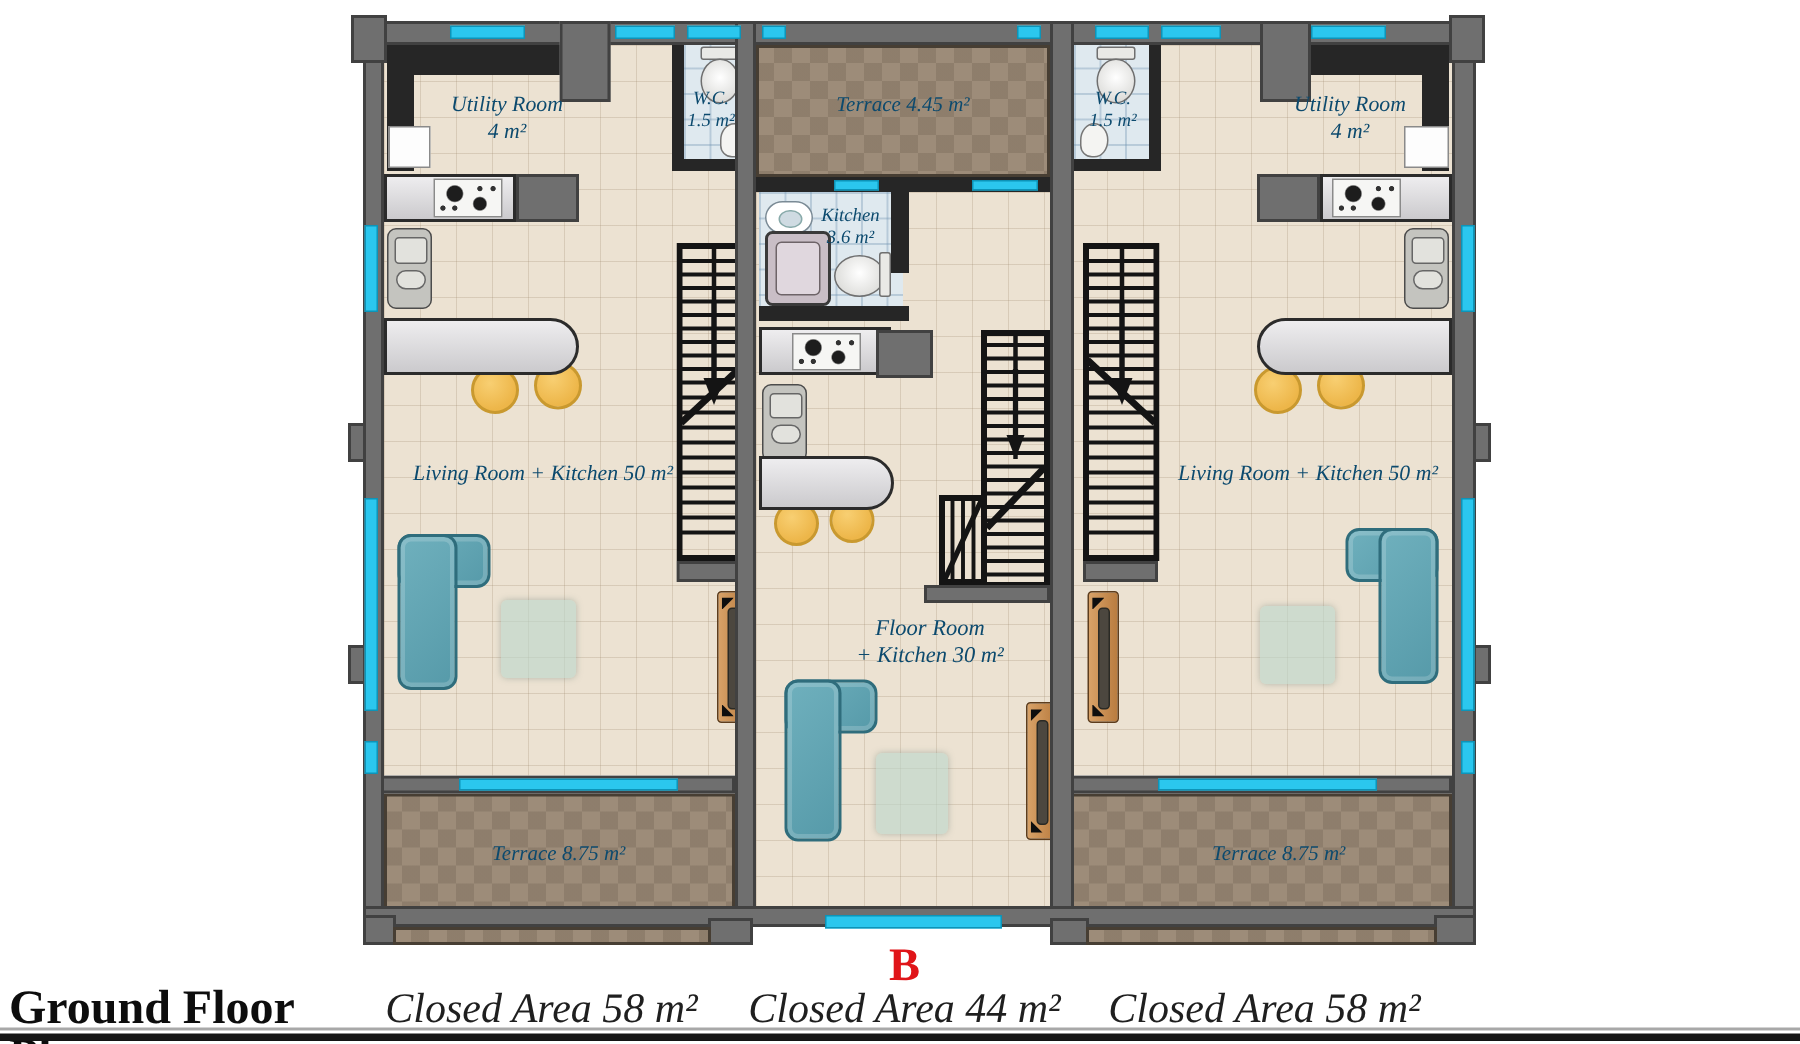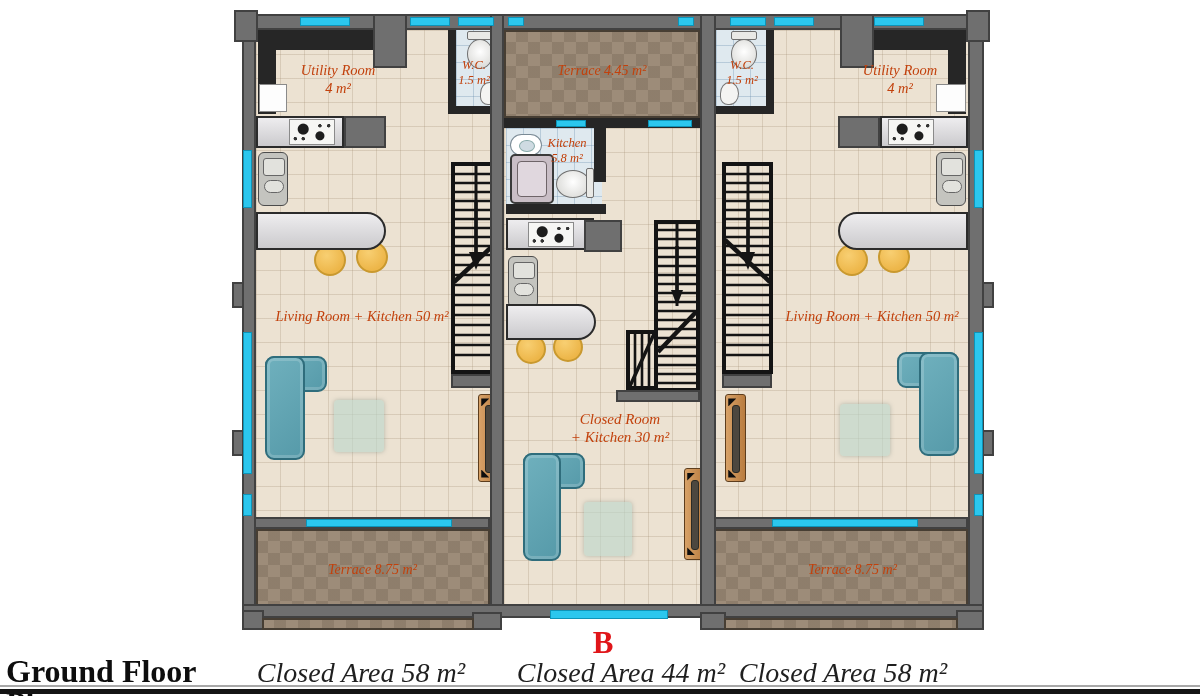--- a/index.html
+++ b/index.html
@@ -56,21 +56,21 @@
   .door .h2{left:12%;bottom:4%;clip-path:polygon(0 100%,100% 100%,0 0);}
   .toiletb{background:radial-gradient(circle at 50% 42%,#ffffff,#d9d9d6 85%);border:1.5px solid #6f6f6f;border-radius:50%;}
   .toilett{background:#e9e9e6;border:1.5px solid #6f6f6f;border-radius:2px;}
   .tub{background:#c9bec6;border:2px solid #3a3a3a;border-radius:5px;}
   .tub::before{content:"";position:absolute;inset:5px;background:#e0d7de;border:1px solid #6e6468;border-radius:4px;}
   .bsink{background:#fff;border:1.5px solid #7a8a95;border-radius:40%/55%;}
   .bsink::before{content:"";position:absolute;left:28%;top:25%;width:44%;height:50%;background:#cfdbe2;border-radius:50%;border:1px solid #8aa;}
   .csink{background:#f4f4f2;border:1.5px solid #777;border-radius:50% 50% 50% 8px;}
   .appl{background:#fdfdfd;border:1.5px solid #8a8a8a;}
   
-  .lbl{font-style:italic;color:#c2410c;text-align:center;line-height:1.22;}
+  .lbl{font-style:italic;color:#0c4a6e;text-align:center;line-height:1.22;}
   .uid{font-weight:bold;color:#e01519;text-align:center;font-size:31px;line-height:1;}
   .area{font-style:italic;color:#1f1f1f;text-align:center;font-size:28px;line-height:1;}
   .title{font-weight:bold;color:#0d0d0d;font-size:32px;line-height:1;}
   svg{display:block;}
 </style>
 </head>
 <body>
 
 <div class="canvas">
 
@@ -242,43 +242,43 @@
   <div class="abs lbl" style="left:452px;top:58px;width:44px;font-size:12.5px;">
     <div>W.C.</div>
     <div>1.5 m²</div>
   </div>
   <div class="abs lbl" style="left:262px;top:308px;width:200px;font-size:14.5px;">Living Room + Kitchen 50 m²</div>
   <div class="abs lbl" style="left:285px;top:561px;width:175px;font-size:14px;">Terrace 8.75 m²</div>
 
   <div class="abs lbl" style="left:517px;top:62px;width:170px;font-size:14px;">Terrace 4.45 m²</div>
   <div class="abs lbl" style="left:534px;top:136px;width:66px;font-size:12.5px;">
     <div>Kitchen</div>
-    <div>5.8 m²</div>
+    <div>3.6 m²</div>
   </div>
   <div class="abs lbl" style="left:540px;top:410px;width:160px;font-size:15px;">
-    <div>Closed Room</div>
+    <div>Floor Room</div>
     <div>+ Kitchen 30 m²</div>
   </div>
 
   <div class="abs lbl" style="left:718px;top:58px;width:48px;font-size:12.5px;">
     <div>W.C.</div>
     <div>1.5 m²</div>
   </div>
   <div class="abs lbl" style="left:840px;top:62px;width:120px;font-size:14.5px;">
     <div>Utility Room</div>
     <div>4 m²</div>
   </div>
   <div class="abs lbl" style="left:772px;top:308px;width:200px;font-size:14.5px;">Living Room + Kitchen 50 m²</div>
   <div class="abs lbl" style="left:765px;top:561px;width:175px;font-size:14px;">Terrace 8.75 m²</div>
 
   <div class="abs title" style="left:6px;top:655px;width:242px;">Ground Floor Plan</div>
 
   <div class="abs area" style="left:236px;top:659px;width:250px;">Closed Area 58 m²</div>
 
   <div class="abs uid" style="left:543px;top:627px;width:120px;">B</div>
-  <div class="abs area" style="left:496px;top:659px;width:250px;">Closed Area 44 m²</div>
+  <div class="abs area" style="left:478px;top:659px;width:250px;">Closed Area 44 m²</div>
 
   <div class="abs area" style="left:718px;top:659px;width:250px;">Closed Area 58 m²</div>
 
   <div class="abs" style="left:0;top:685px;width:1200px;height:2px;background:#a8a8a8;"></div>
   <div class="abs" style="left:0;top:689px;width:1200px;height:5px;background:#141414;"></div>
 
 </div>
 
 </body></html>

